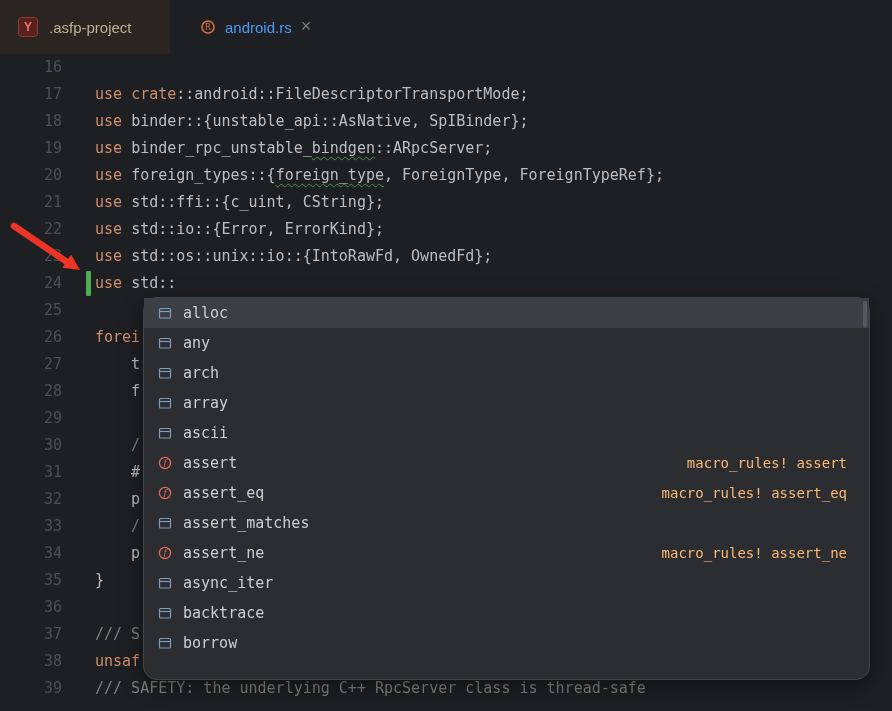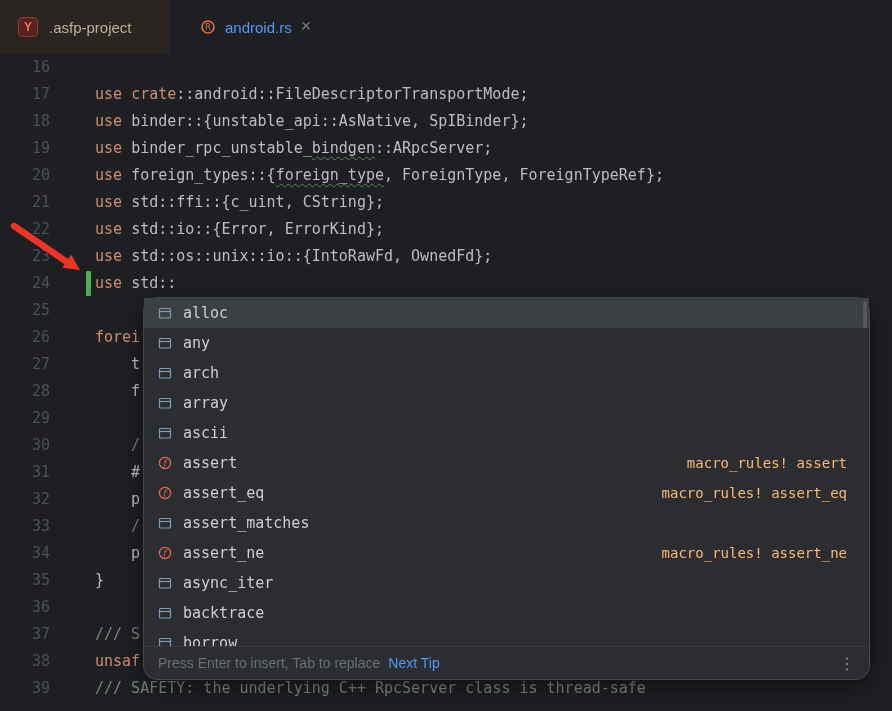--- a/index.html
+++ b/index.html
@@ -15,21 +15,21 @@
     color:#e8766a;font-size:12px;font-weight:bold;display:flex;align-items:center;justify-content:center}
   .proj-label{color:#bdb295;font-size:15px}
   .file-tab{display:flex;align-items:center;gap:9px;padding:0 16px;margin-left:14px}
   .file-label{color:#4d9bf5;font-size:15px}
   .tab-close{color:#7a7e85;font-size:18px;line-height:1;padding-bottom:2px}
 
   
   .editor{position:absolute;left:0;top:54px;right:0;bottom:0;background:#1e1f22}
   .line{position:absolute;left:0;width:100%;height:27px;line-height:27px;
     font-family:"DejaVu Sans Mono",monospace;font-size:15px}
-  .lnum{position:absolute;left:4px;width:46px;text-align:right;color:#4b5059}
+  .lnum{position:absolute;left:16px;width:46px;text-align:right;color:#4b5059}
   .lcode{position:absolute;left:95px;white-space:pre}
   .c-kw{color:#cf8e6d}
   .c-plain{color:#bcbec4}
   .c-comment{color:#7b857c}
   .sq{text-decoration:underline wavy #4e8f52;text-decoration-thickness:1px;
     text-underline-offset:3px;text-decoration-skip-ink:none}
 
   .change-marker{position:absolute;left:86px;top:217px;width:5px;height:25px;
     background:#4cae50;border-radius:1px;z-index:2}
   .arrow{position:absolute;left:6px;top:164px;z-index:6;pointer-events:none}
@@ -286,20 +286,15 @@
         <div class="p-item">
           <span class="p-icon">
             <svg width="16" height="16" viewBox="0 0 16 16">
               <rect x="2.5" y="3.5" width="11" height="9.5" rx="1" fill="none" stroke="#7f9cb8" stroke-width="1.2"></rect>
               <path d="M2.5 6.5h11" stroke="#7f9cb8" stroke-width="1.2"></path>
             </svg>
           </span>
           <span class="p-label">borrow</span>
         </div>
       </div>
-    <div class="popup-footer">
-      <span>Press Enter to insert, Tab to replace</span>
-      <span class="next-tip">Next Tip</span>
-      <span class="more">⋮</span>
-    </div>
     <div class="popup-scrollbar"></div>
   </div>
 </div>
 
 </body></html>

